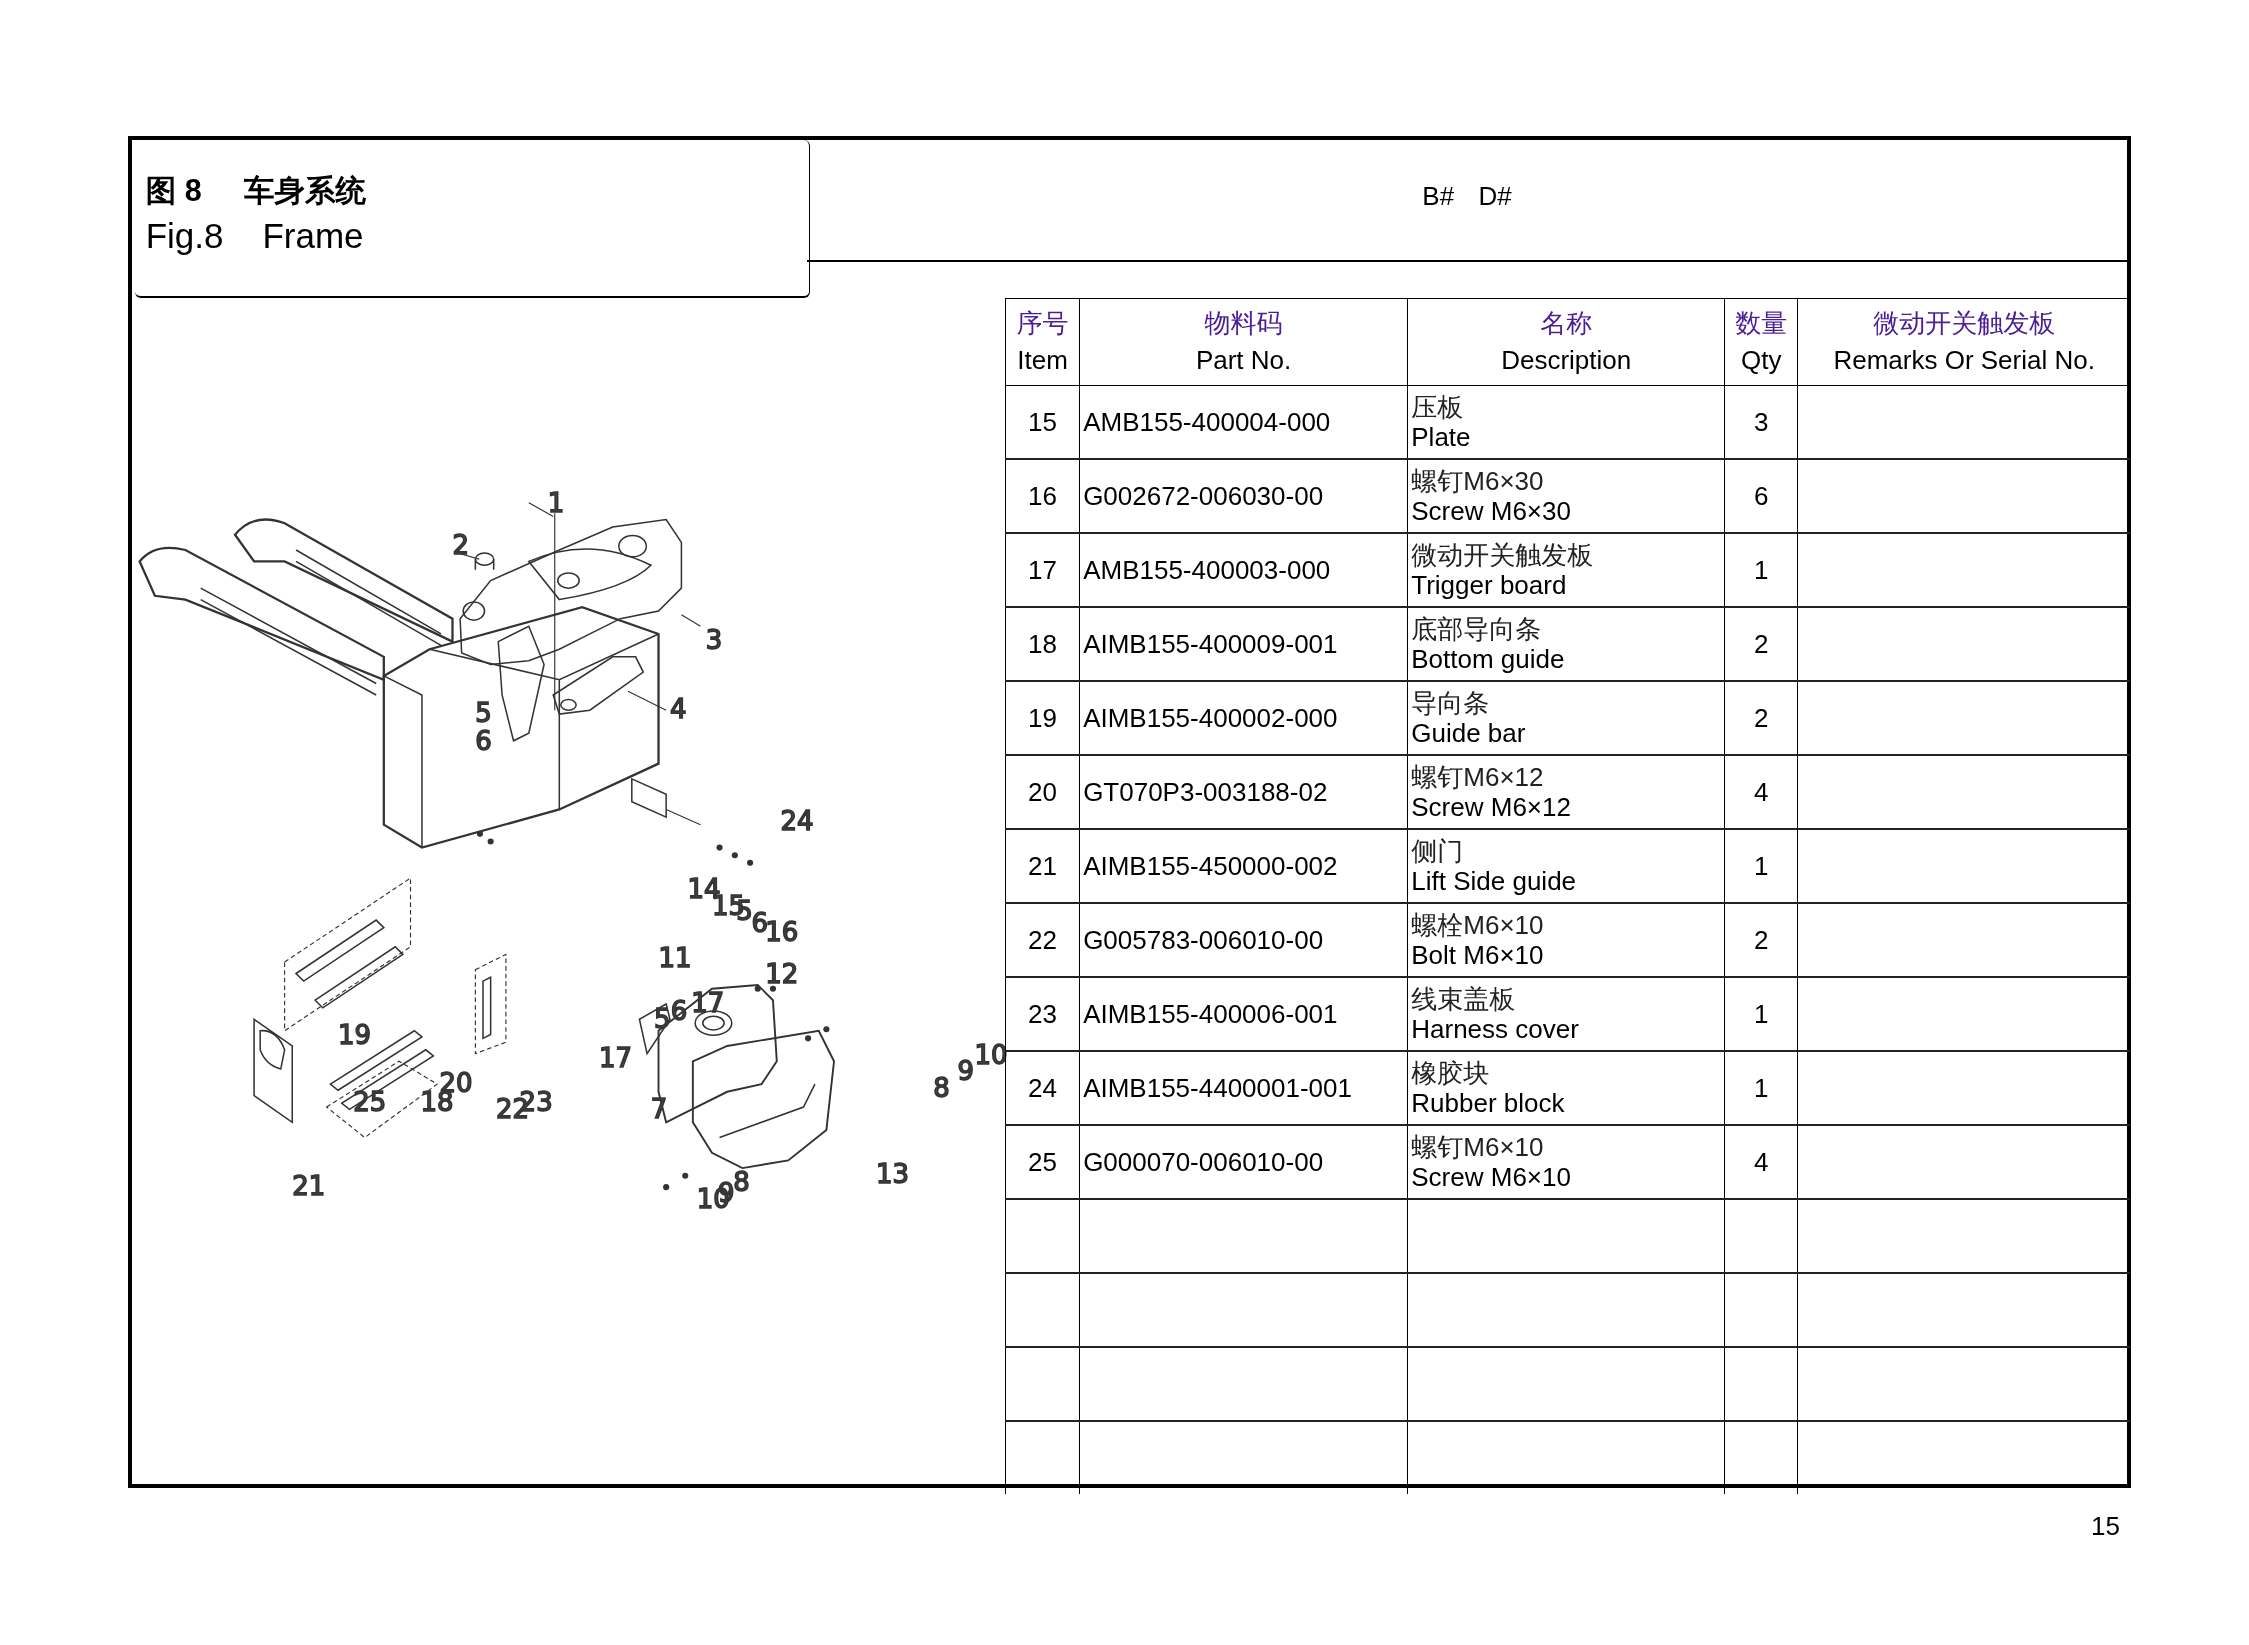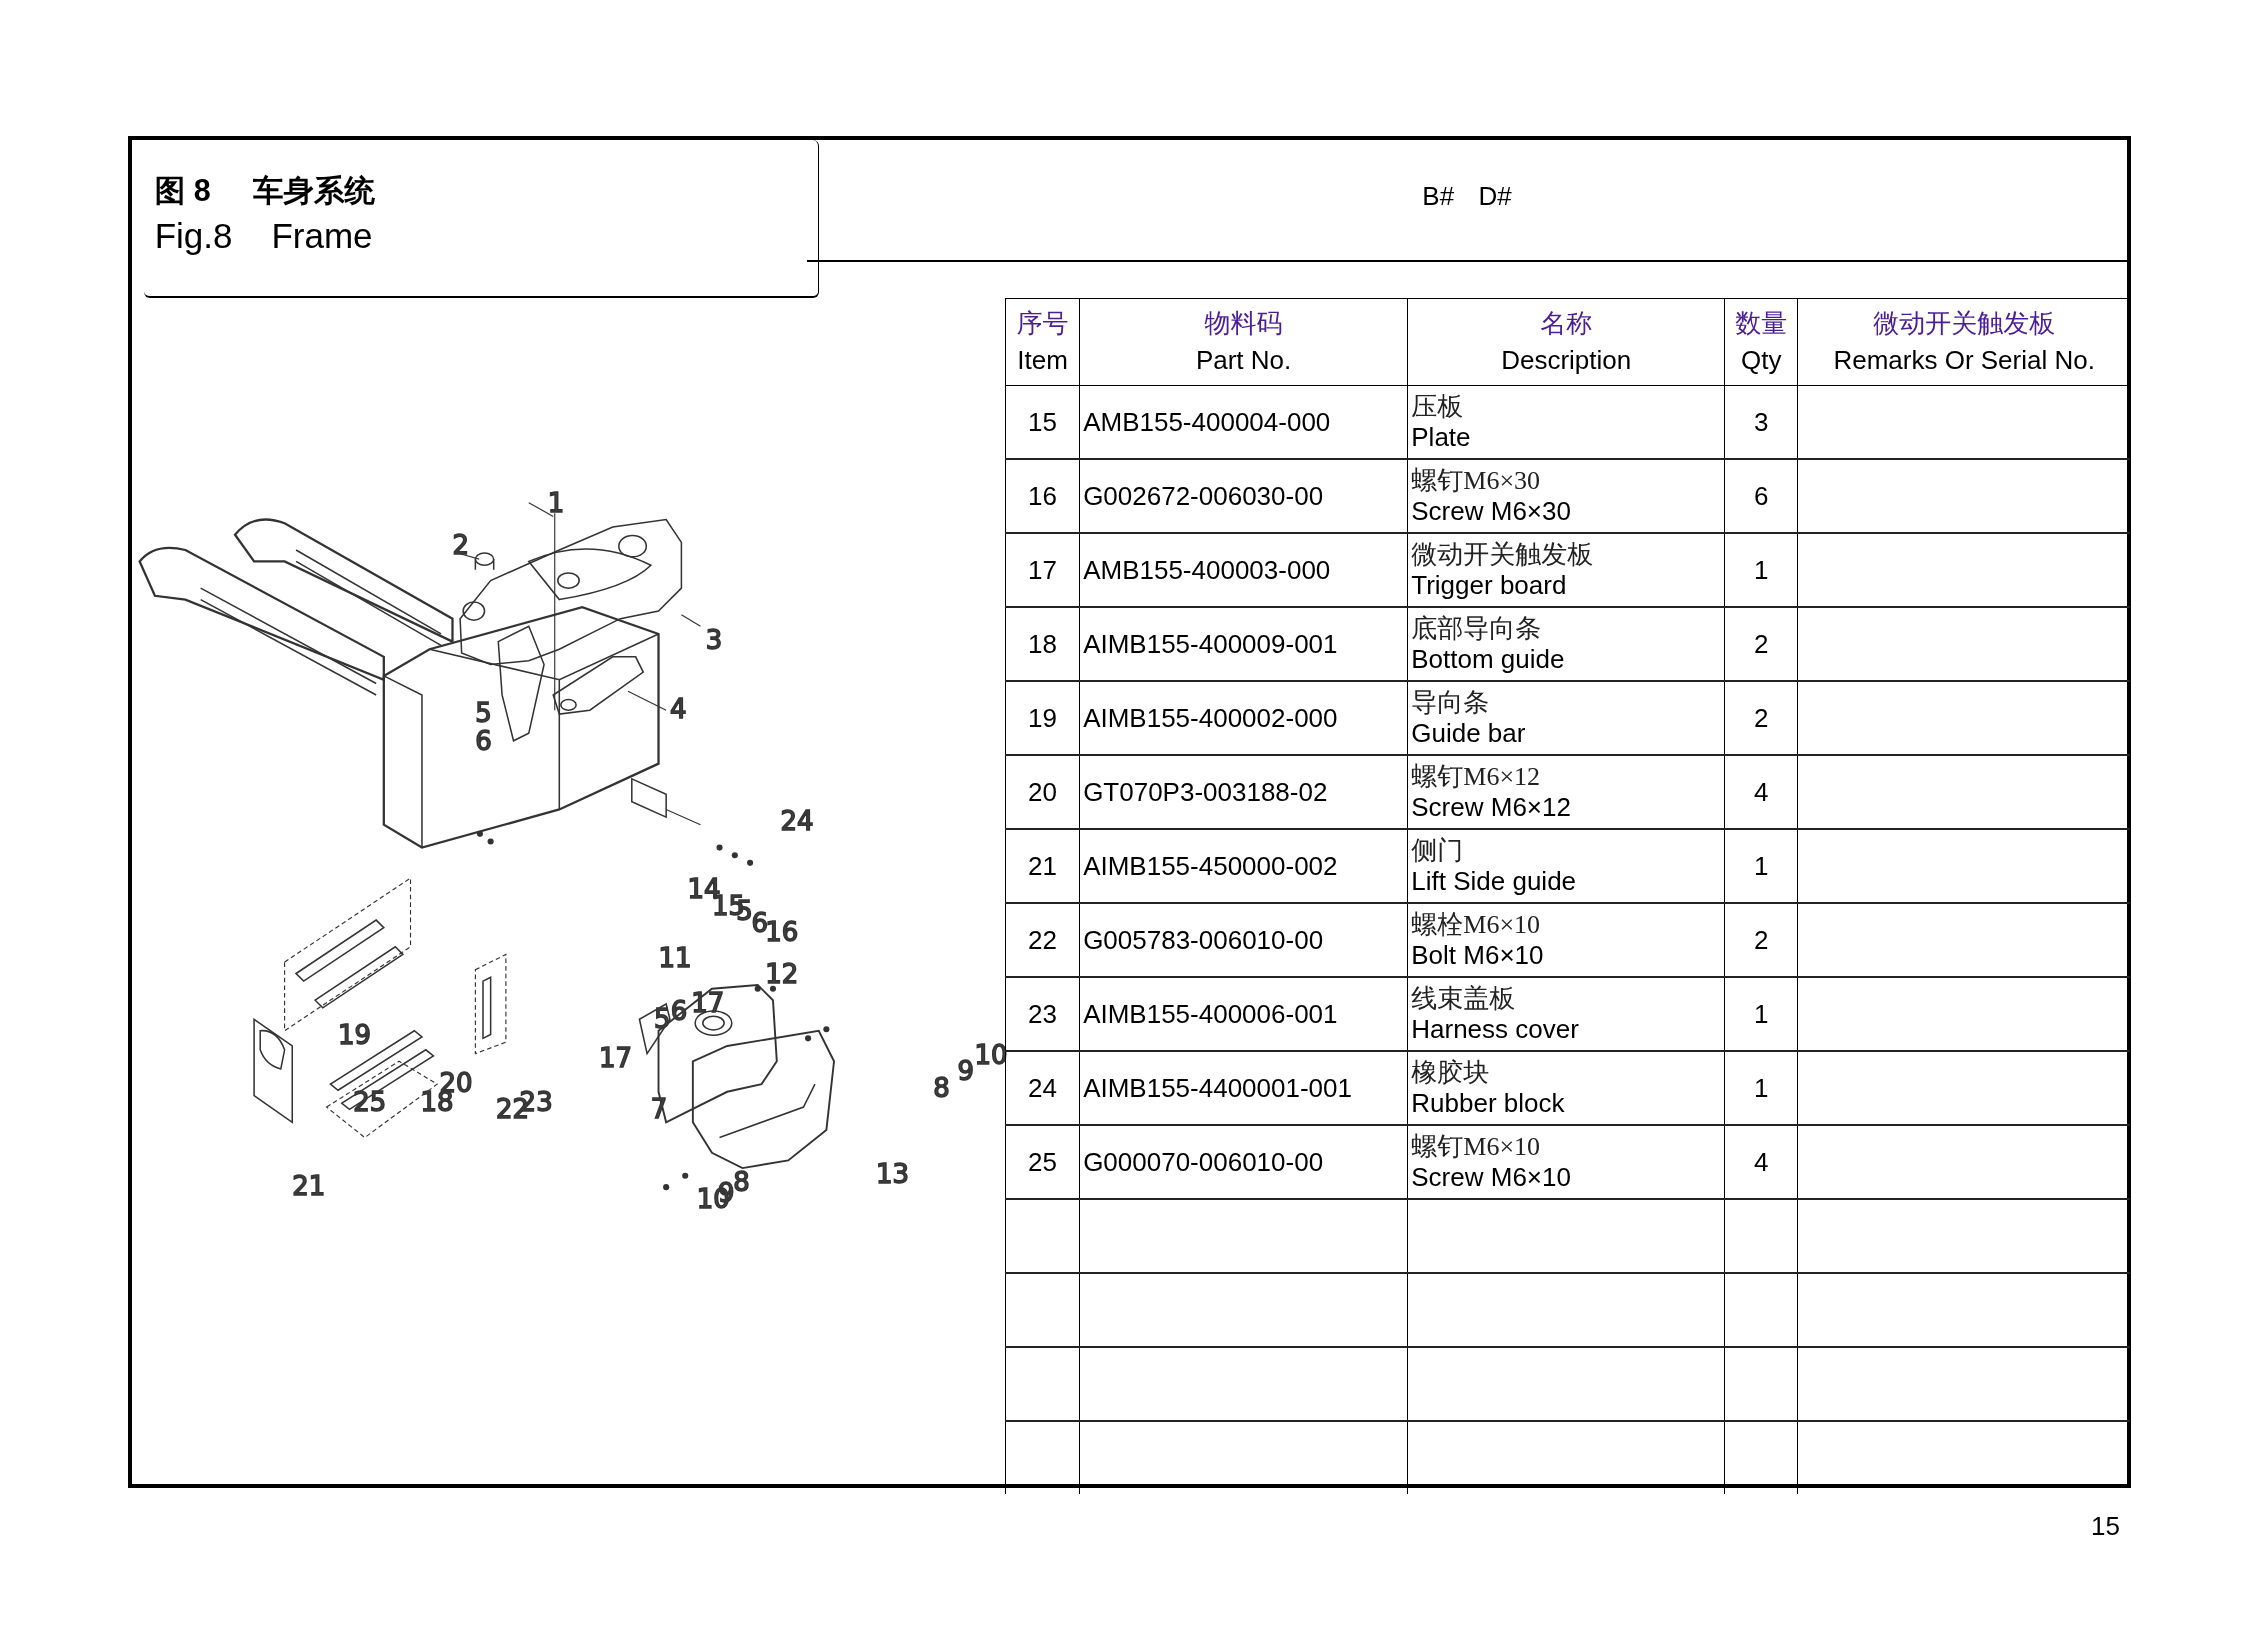--- a/index.html
+++ b/index.html
@@ -1,41 +1,41 @@
 <!DOCTYPE html>
 <html style="font-size:12.2px"><head>
 <meta charset="utf-8">
 <style>
   html, body { margin:0; padding:0; background:#ffffff; }
   body { width:2250px; height:1645px; position:relative; overflow:hidden;
          font-family:"Liberation Sans", "DejaVu Sans", sans-serif; color:#000; }
   .frame { position:absolute; left:128px; top:136px; width:2003px; height:1352px;
            border:4.6px solid #000; box-sizing:border-box; }
-  .title-box { position:absolute; left:12px; top:0; width:675px; height:158px;
+  .title-box { position:absolute; left:3px; top:0; width:675px; height:158px;
                border-right:1.5px solid #000; border-bottom:2.3px solid #000; box-sizing:border-box;border-radius:6px; }
   .title-cn { position:absolute; left:10.7px; top:30.5px; font-size:30.5px; font-weight:bold; white-space:pre; }
   .title-en { position:absolute; left:10.7px; top:76px; font-size:35px; font-weight:normal; white-space:pre; }
   .variant-box { position:absolute; left:675px; top:0; right:0; height:122px;
                  border-bottom:2.3px solid #000; box-sizing:border-box;
                  display:flex; align-items:center; justify-content:center; }
   .variant-box span { font-size:26px; margin-top:-7.6px; word-spacing:17px; }
   .diagram { position:absolute; left:0; top:158px; width:876px; height:1190px; }
   .diagram svg { width:100%; height:100%; }
   .callout { font-family:"DejaVu Sans", sans-serif; font-size:34px; fill:#444; font-weight:normal; }
   table.parts { position:absolute; left:873px; top:158px; width:1125px;
                 border-collapse:collapse; table-layout:fixed; }
   table.parts td, table.parts th { border:1.5px solid #000; font-weight:normal; padding:0; }
   table.parts tr.body-row td { border-bottom:2.3px solid #222; }
   table.parts th { height:86px; font-size:26px; line-height:37px; text-align:center; vertical-align:middle; }
   table.parts th .cn { color:#4c1d95; font-size:26px; display:block; }
   table.parts td { height:72px; font-size:26px; vertical-align:middle; }
   td.c-item { text-align:center; }
   td.c-part { padding-left:3.1px !important; white-space:nowrap;margin-left:39px; }
   td.c-desc { padding-left:3.1px !important; line-height:30.5px; }
-  td.c-desc .cn { display:block; color:#222;font-family:Liberation Serif, serif; }
+  td.c-desc .cn { display:block; color:#222; }
   td.c-qty { text-align:center; }
   table.parts tr:last-child td { border-bottom:none; }
   table.parts td:last-child, table.parts th:last-child { border-right:none; }
   .page-num { position:absolute; left:2091px; top:1511px; font-size:26px; }
 </style>
 </head>
 <body>
 
 <div class="frame">
 

